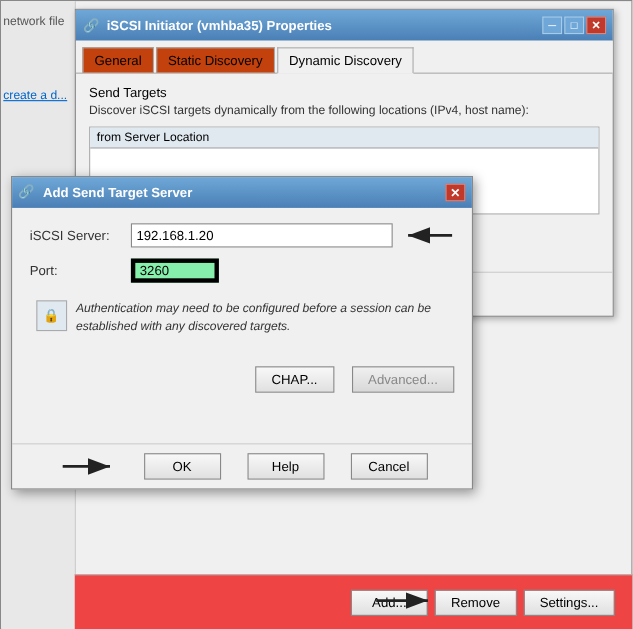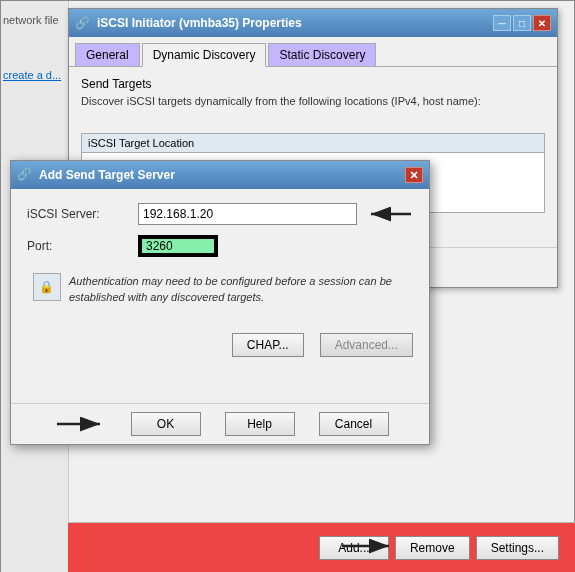--- a/index.html
+++ b/index.html
@@ -36,21 +36,21 @@
       position: absolute;
       top: 12px; left: 2px;
       width: 65px;
       color: #555;
       font-size: 11px;
       line-height: 14px;
     }
 
     .bg-link {
       position: absolute;
-      top: 68px; left: 2px;
+      top: 80px; left: 2px;
       width: 65px;
       color: #0066cc;
       font-size: 11px;
       text-decoration: underline;
       cursor: pointer;
     }
 
     
     .main-window {
       position: absolute;
@@ -111,21 +111,21 @@
       display: flex;
       padding: 6px 6px 0 6px;
       background: #f0f0f0;
       border-bottom: 1px solid #aaa;
     }
 
     .tab {
       padding: 4px 10px;
       border: 1px solid #aaa;
       border-bottom: none;
-      background: #c4b5fd;
+      background: #c2410c;
       cursor: pointer;
       font-size: 12px;
       margin-right: 2px;
     }
 
     .tab.active {
       background: #f0f0f0;
       border-bottom: 1px solid #f0f0f0;
       margin-bottom: -1px;
       z-index: 1;
@@ -137,21 +137,21 @@
 
     .section-title {
       font-weight: normal;
       font-size: 12px;
       margin-bottom: 4px;
     }
 
     .section-desc {
       font-size: 11px;
       color: #333;
-      margin-bottom: 26px;
+      margin-bottom: 8px;
     }
 
     .table-container {
       border: 1px solid #aaa;
       background: white;
       height: 80px;
     }
 
     .table-header {
       background: #e0e8f0;
@@ -234,21 +234,21 @@
       padding: 14px 16px;
     }
 
     .form-row {
       display: flex;
       align-items: center;
       margin-bottom: 10px;
     }
 
     .form-label {
-      width: 111px;
+      width: 92px;
       font-size: 12px;
       color: #333;
     }
 
     .form-input {
       flex: 1;
       height: 22px;
       border: 1px solid #888;
       background: white;
       padding: 2px 4px;
@@ -350,29 +350,29 @@
     <span>iSCSI Initiator (vmhba35) Properties</span>
     <div class="title-controls">
       <div class="title-btn">─</div>
       <div class="title-btn">□</div>
       <div class="title-btn close-btn">✕</div>
     </div>
   </div>
 
   <div class="tabs-bar">
     <div class="tab">General</div>
+    <div class="tab">Static Discovery</div>
     <div class="tab active">Dynamic Discovery</div>
-    <div class="tab">Static Discovery</div>
   </div>
 
   <div class="tab-content">
     <div class="section-title">Send Targets</div>
     <div class="section-desc">Discover iSCSI targets dynamically from the following locations (IPv4, host name):</div>
     <div class="table-container">
-      <div class="table-header">iSCSI Target Location</div>
+      <div class="table-header">from Server Location</div>
     </div>
   </div>
 
   <div class="main-bottom">
   </div>
 </div>
 
 <div class="bottom-gray">
 
   <svg class="arrow-svg" style="right: 178px; bottom: 16px;" width="60" height="20">

